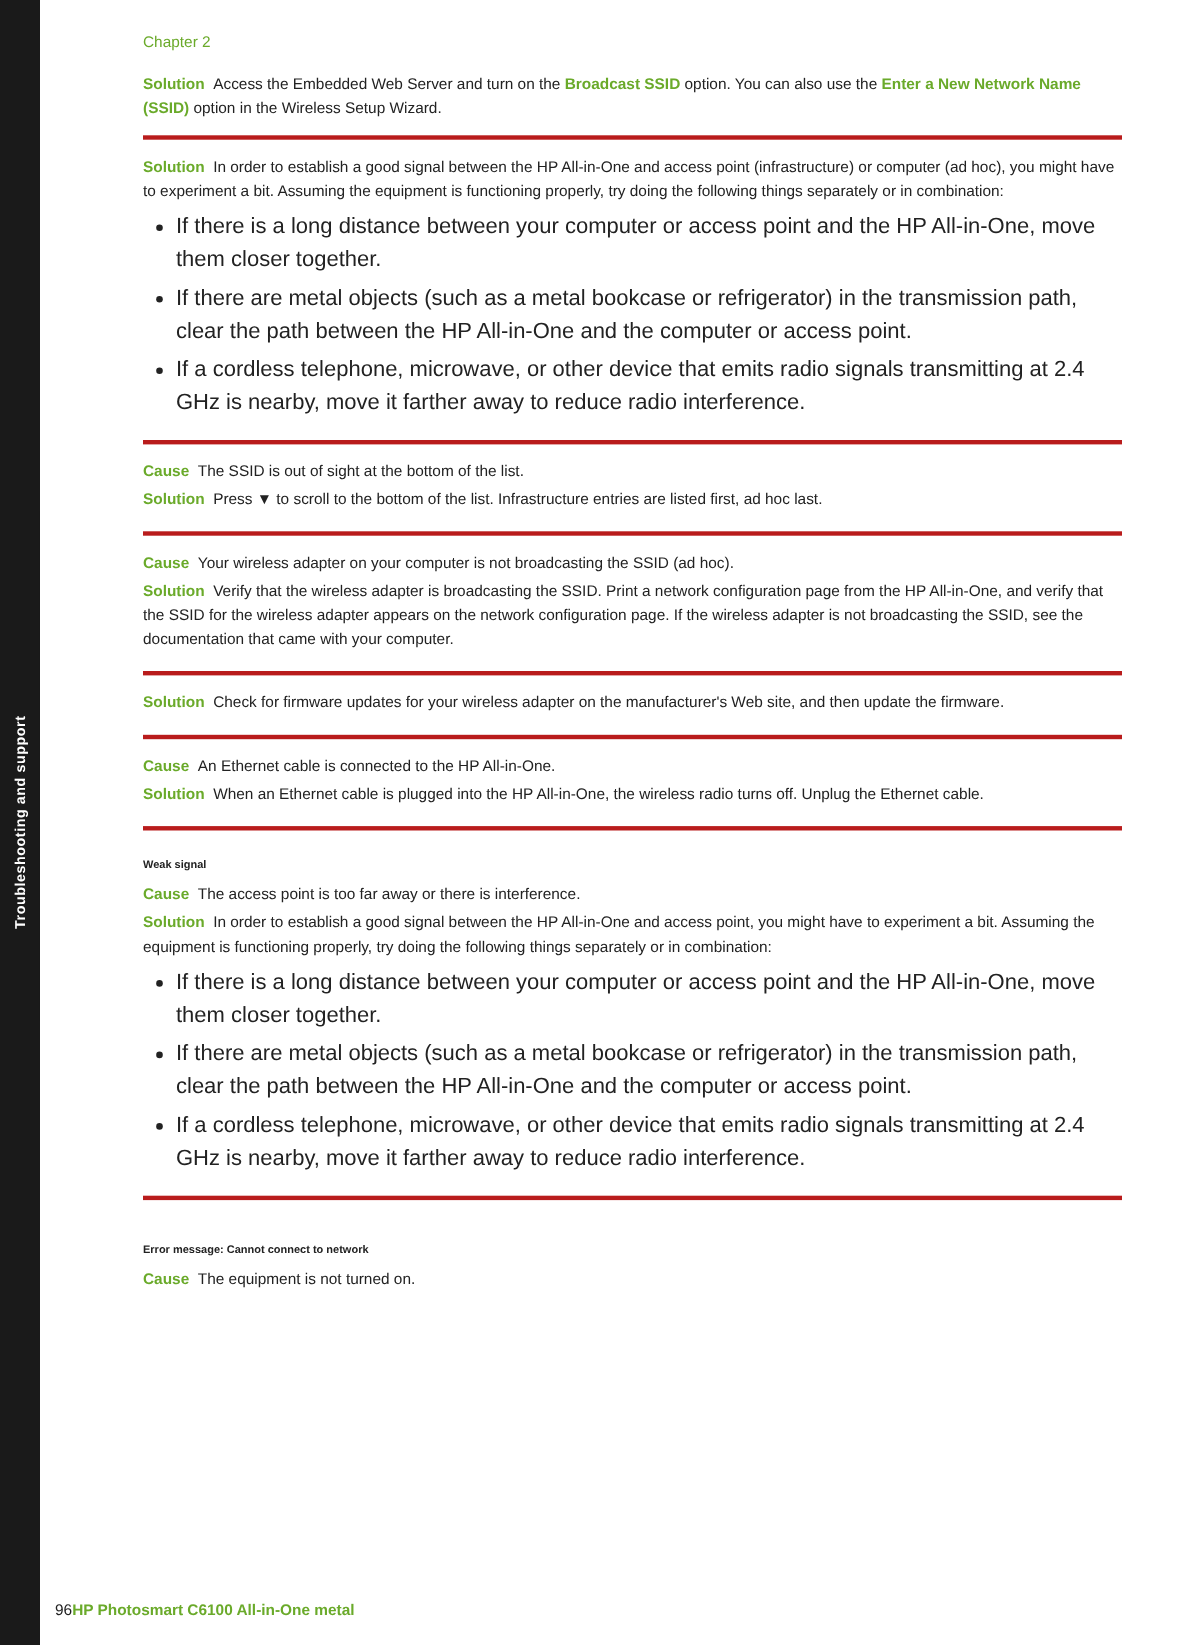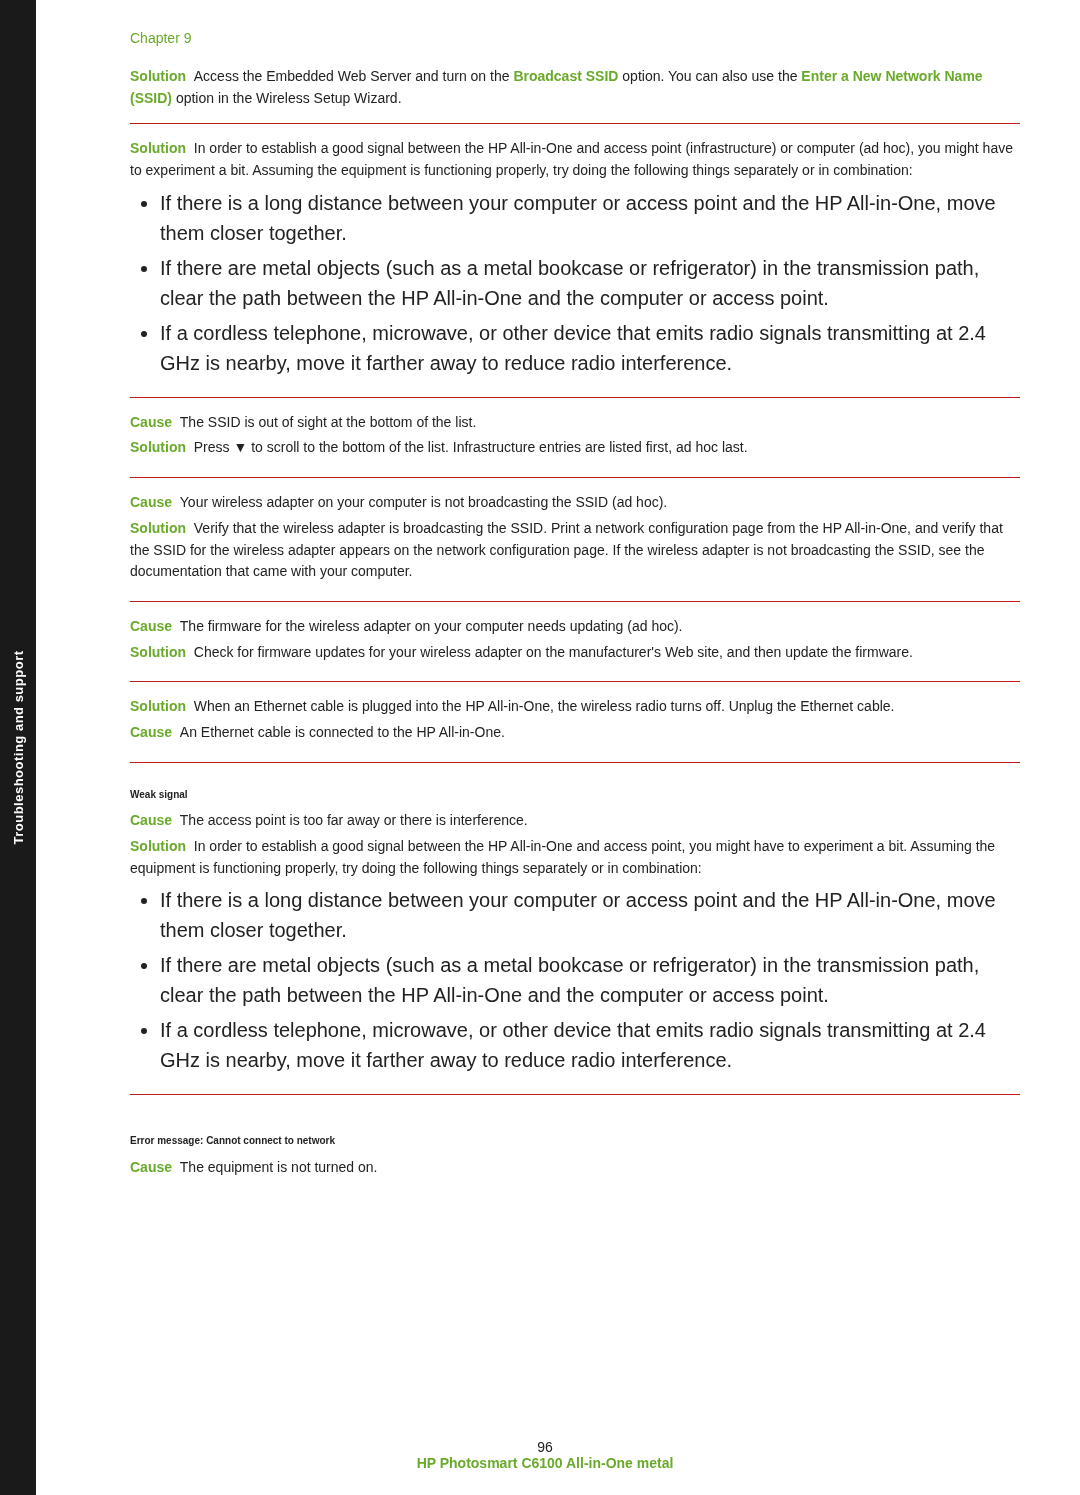--- a/index.html
+++ b/index.html
@@ -46,21 +46,21 @@
     .chapter-header {
       color: #6aaa2a;
       font-size: 14px;
       margin-bottom: 20px;
     }
 
     
     .section {
       margin-bottom: 0;
       padding-bottom: 14px;
-      border-bottom: 1px solid #b91c1c;
+      border-bottom: 4px solid #b91c1c;
       margin-top: 14px;
     }
 
     .section:last-child {
       border-bottom: none;
     }
 
     .cause-label {
       color: #6aaa2a;
       font-weight: bold;
@@ -111,21 +111,20 @@
 
     
     .footer {
       position: absolute;
       bottom: 24px;
       left: 50px;
       right: 40px;
       display: flex;
       align-items: center;
       font-size: 14px;
-      flex-direction: column;
     }
 
     .footer-page {
       color: #222;
       font-weight: normal;
     }
 
     .footer-product {
       color: #6aaa2a;
       font-weight: bold;
@@ -138,21 +137,21 @@
 </head>
 <body>
 
 <div class="sidebar">
   <span class="sidebar-text">Troubleshooting and support</span>
 </div>
 
 <div class="main">
 
   <div class="chapter-header">
-    <span>Chapter 9</span>
+    <span>Chapter 2</span>
   </div>
 
   <div class="section">
     <p class="body-text">
       <span class="solution-label">Solution</span>&nbsp;&nbsp;Access the Embedded Web Server and turn on the <span class="highlight-green">Broadcast SSID</span> option. You can also use the <span class="highlight-green">Enter a New Network Name (SSID)</span> option in the Wireless Setup Wizard.
     </p>
   </div>
 
   <div class="section">
     <p class="body-text solution-row">
@@ -178,34 +177,31 @@
   <div class="section">
     <p class="body-text cause-row">
       <span class="cause-label">Cause</span>&nbsp;&nbsp;Your wireless adapter on your computer is not broadcasting the SSID (ad hoc).
     </p>
     <p class="body-text solution-row">
       <span class="solution-label">Solution</span>&nbsp;&nbsp;Verify that the wireless adapter is broadcasting the SSID. Print a network configuration page from the HP All-in-One, and verify that the SSID for the wireless adapter appears on the network configuration page. If the wireless adapter is not broadcasting the SSID, see the documentation that came with your computer.
     </p>
   </div>
 
   <div class="section">
-    <p class="body-text cause-row">
-      <span class="cause-label">Cause</span>&nbsp;&nbsp;The firmware for the wireless adapter on your computer needs updating (ad hoc).
-    </p>
     <p class="body-text solution-row">
       <span class="solution-label">Solution</span>&nbsp;&nbsp;Check for firmware updates for your wireless adapter on the manufacturer's Web site, and then update the firmware.
     </p>
   </div>
 
   <div class="section">
+    <p class="body-text cause-row">
+      <span class="cause-label">Cause</span>&nbsp;&nbsp;An Ethernet cable is connected to the HP All-in-One.
+    </p>
     <p class="body-text solution-row">
       <span class="solution-label">Solution</span>&nbsp;&nbsp;When an Ethernet cable is plugged into the HP All-in-One, the wireless radio turns off. Unplug the Ethernet cable.
-    </p>
-    <p class="body-text cause-row">
-      <span class="cause-label">Cause</span>&nbsp;&nbsp;An Ethernet cable is connected to the HP All-in-One.
     </p>
   </div>
 
   <div class="section" style="margin-top: 24px;">
     <p class="section-heading">Weak signal</p>
     <p class="body-text cause-row">
       <span class="cause-label">Cause</span>&nbsp;&nbsp;The access point is too far away or there is interference.
     </p>
     <p class="body-text solution-row">
       <span class="solution-label">Solution</span>&nbsp;&nbsp;In order to establish a good signal between the HP All-in-One and access point, you might have to experiment a bit. Assuming the equipment is functioning properly, try doing the following things separately or in combination:

